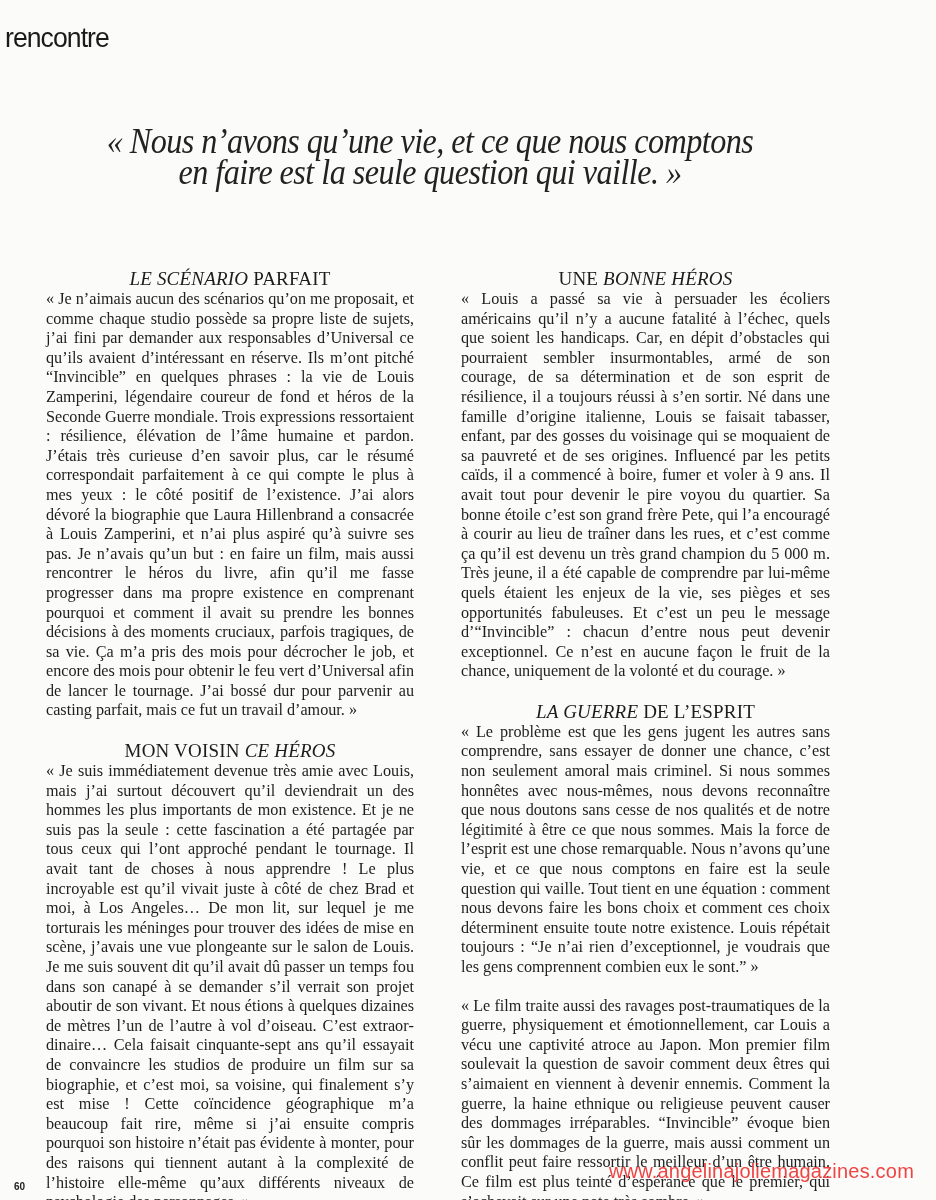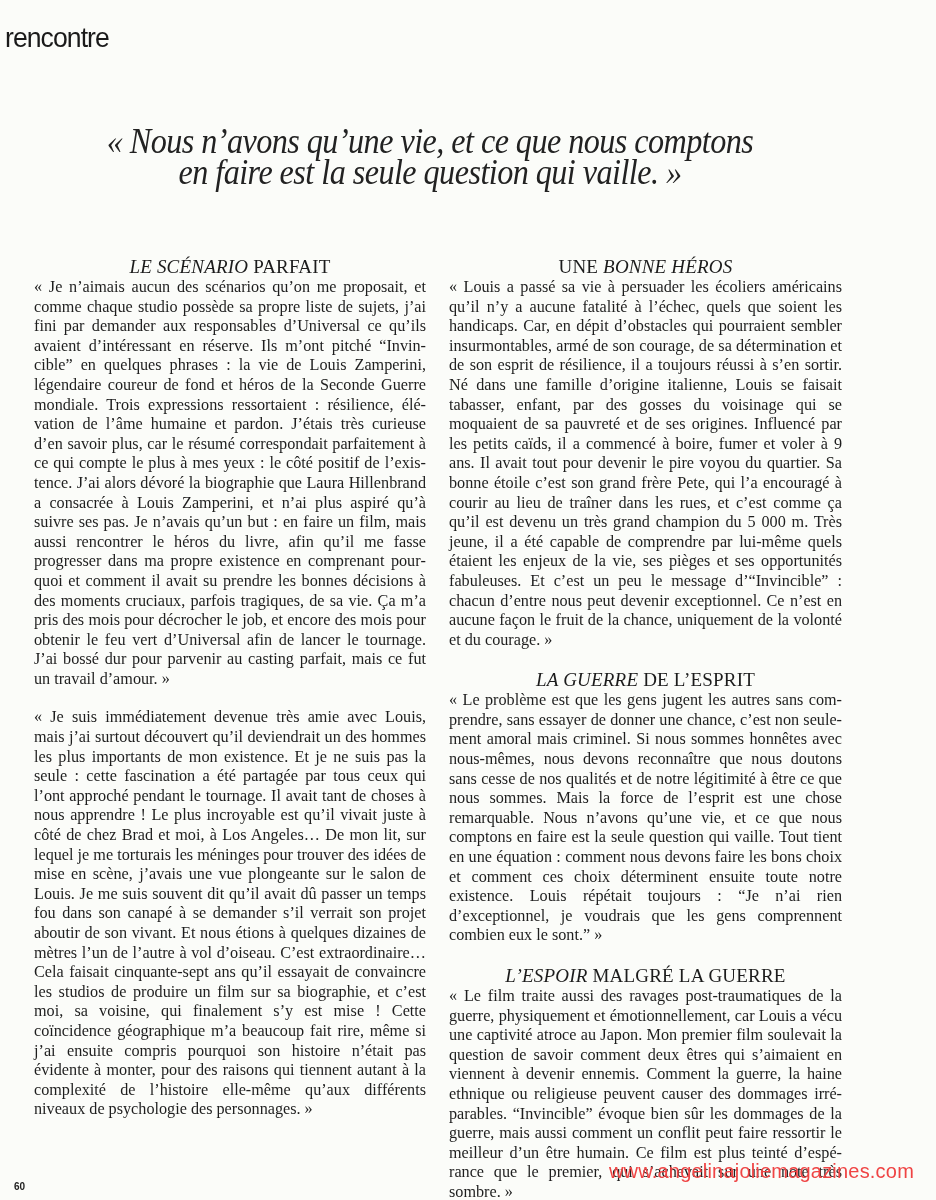--- a/index.html
+++ b/index.html
@@ -52,21 +52,21 @@
       left: 34px;
       top: 256px;
       width: 392px;
     }
     .col-right {
       left: 449px;
       top: 256px;
       width: 393px;
     }
     .section {
-      margin: 0;
+      margin: 12px;
     }
     .section + .section {
       margin-top: 19px;
     }
     .heading {
       text-align: center;
       font-size: 19px;
       line-height: 22px;
       letter-spacing: 0.2px;
       margin-bottom: 0;
@@ -105,33 +105,33 @@
   <div>« Nous n’avons qu’une vie, et ce que nous comptons</div>
   <div>en faire est la seule question qui vaille. »</div>
 </div>
 
 <div class="col col-left">
   <div class="section">
     <div class="heading"><span class="it">LE SCÉNARIO</span><span> PARFAIT</span></div>
     <p class="body-text">« Je n’aimais aucun des scénarios qu’on me proposait, et comme chaque studio possède sa propre liste de sujets, j’ai fini par demander aux responsables d’Universal ce qu’ils avaient d’intéressant en réserve. Ils m’ont pitché “Invin­cible” en quelques phrases : la vie de Louis Zamperini, légendaire coureur de fond et héros de la Seconde Guerre mondiale. Trois expressions ressortaient : résilience, élé­vation de l’âme humaine et pardon. J’étais très curieuse d’en savoir plus, car le résumé correspondait parfaitement à ce qui compte le plus à mes yeux : le côté positif de l’exis­tence. J’ai alors dévoré la biographie que Laura Hillen­brand a consacrée à Louis Zamperini, et n’ai plus aspiré qu’à suivre ses pas. Je n’avais qu’un but : en faire un film, mais aussi rencontrer le héros du livre, afin qu’il me fasse progresser dans ma propre existence en comprenant pour­quoi et comment il avait su prendre les bonnes décisions à des moments cruciaux, parfois tragiques, de sa vie. Ça m’a pris des mois pour décrocher le job, et encore des mois pour obtenir le feu vert d’Universal afin de lancer le tour­nage. J’ai bossé dur pour parvenir au casting parfait, mais ce fut un travail d’amour. »</p>
   </div>
   <div class="section">
+    <div class="heading"><span>MON VOISIN </span><span class="it">CE HÉROS</span></div>
     <p class="body-text">« Je suis immédiatement devenue très amie avec Louis, mais j’ai surtout découvert qu’il deviendrait un des hommes les plus importants de mon existence. Et je ne suis pas la seule : cette fascination a été partagée par tous ceux qui l’ont approché pendant le tournage. Il avait tant de choses à nous apprendre ! Le plus incroyable est qu’il vivait juste à côté de chez Brad et moi, à Los Angeles… De mon lit, sur lequel je me torturais les méninges pour trouver des idées de mise en scène, j’avais une vue plongeante sur le salon de Louis. Je me suis souvent dit qu’il avait dû passer un temps fou dans son canapé à se demander s’il verrait son projet aboutir de son vivant. Et nous étions à quelques di­zaines de mètres l’un de l’autre à vol d’oiseau. C’est extraor­dinaire… Cela faisait cinquante-sept ans qu’il essayait de convaincre les studios de produire un film sur sa biogra­phie, et c’est moi, sa voisine, qui finalement s’y est mise ! Cette coïncidence géographique m’a beaucoup fait rire, même si j’ai ensuite compris pourquoi son histoire n’était pas évidente à monter, pour des raisons qui tiennent autant à la complexité de l’histoire elle-même qu’aux différents niveaux de psychologie des personnages. »</p>
   </div>
 </div>
 
 <div class="col col-right">
   <div class="section">
     <div class="heading"><span>UNE </span><span class="it">BONNE HÉROS</span></div>
     <p class="body-text">« Louis a passé sa vie à persuader les écoliers américains qu’il n’y a aucune fatalité à l’échec, quels que soient les handicaps. Car, en dépit d’obstacles qui pourraient sembler insurmon­tables, armé de son courage, de sa détermination et de son esprit de résilience, il a toujours réussi à s’en sortir. Né dans une famille d’origine italienne, Louis se faisait tabasser, enfant, par des gosses du voisinage qui se moquaient de sa pauvreté et de ses origines. Influencé par les petits caïds, il a commencé à boire, fumer et voler à 9 ans. Il avait tout pour devenir le pire voyou du quartier. Sa bonne étoile c’est son grand frère Pete, qui l’a encouragé à courir au lieu de traîner dans les rues, et c’est comme ça qu’il est devenu un très grand champion du 5 000 m. Très jeune, il a été capable de com­prendre par lui-même quels étaient les enjeux de la vie, ses pièges et ses opportunités fabuleuses. Et c’est un peu le message d’“Invincible” : chacun d’entre nous peut devenir exceptionnel. Ce n’est en aucune façon le fruit de la chance, uniquement de la volonté et du courage. »</p>
   </div>
   <div class="section">
     <div class="heading"><span class="it">LA GUERRE</span><span> DE L’ESPRIT</span></div>
     <p class="body-text">« Le problème est que les gens jugent les autres sans com­prendre, sans essayer de donner une chance, c’est non seule­ment amoral mais criminel. Si nous sommes honnêtes avec nous-mêmes, nous devons reconnaître que nous doutons sans cesse de nos qualités et de notre légitimité à être ce que nous sommes. Mais la force de l’esprit est une chose remarquable. Nous n’avons qu’une vie, et ce que nous comptons en faire est la seule question qui vaille. Tout tient en une équation : comment nous devons faire les bons choix et comment ces choix déterminent ensuite toute notre existence. Louis répé­tait toujours : “Je n’ai rien d’exceptionnel, je voudrais que les gens comprennent combien eux le sont.” »</p>
   </div>
   <div class="section">
-    <div class="heading"><span class="it">L’ESPOIR</span><span> MALGRÉ LA GUERRE</span></div>
     <p class="body-text">« Le film traite aussi des ravages post-traumatiques de la guerre, physiquement et émotionnellement, car Louis a vécu une captivité atroce au Japon. Mon premier film soulevait la question de savoir comment deux êtres qui s’aimaient en viennent à devenir ennemis. Comment la guerre, la haine ethnique ou religieuse peuvent causer des dommages irré­parables. “Invincible” évoque bien sûr les dommages de la guerre, mais aussi comment un conflit peut faire ressortir le meilleur d’un être humain. Ce film est plus teinté d’espé­rance que le premier, qui s’achevait sur une note très sombre. »</p>
   </div>
 </div>
 
 <div class="folio">60</div>
 <div class="watermark">www.angelinajoliemagazines.com</div>
 
 </body></html>

